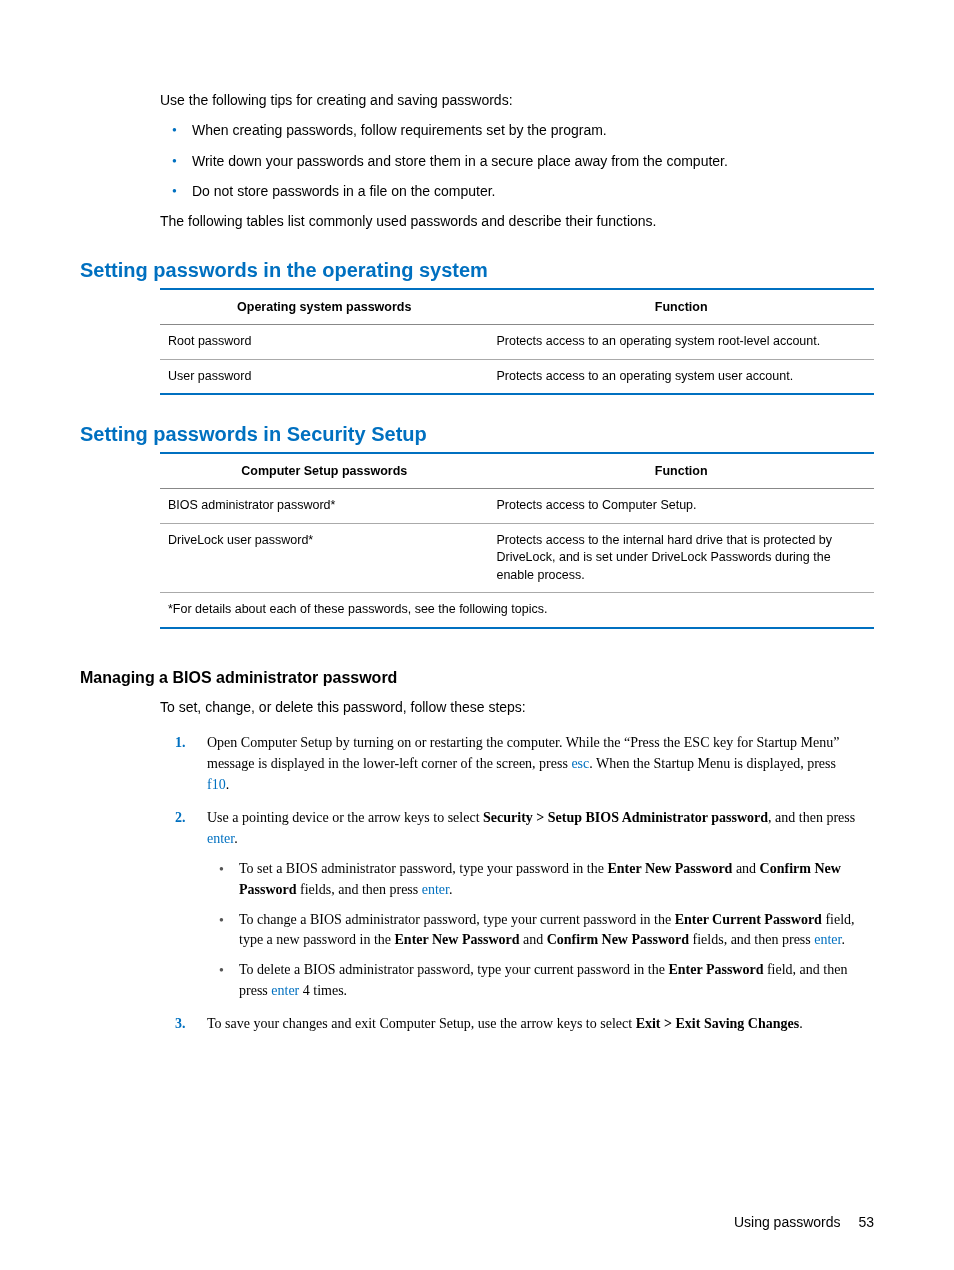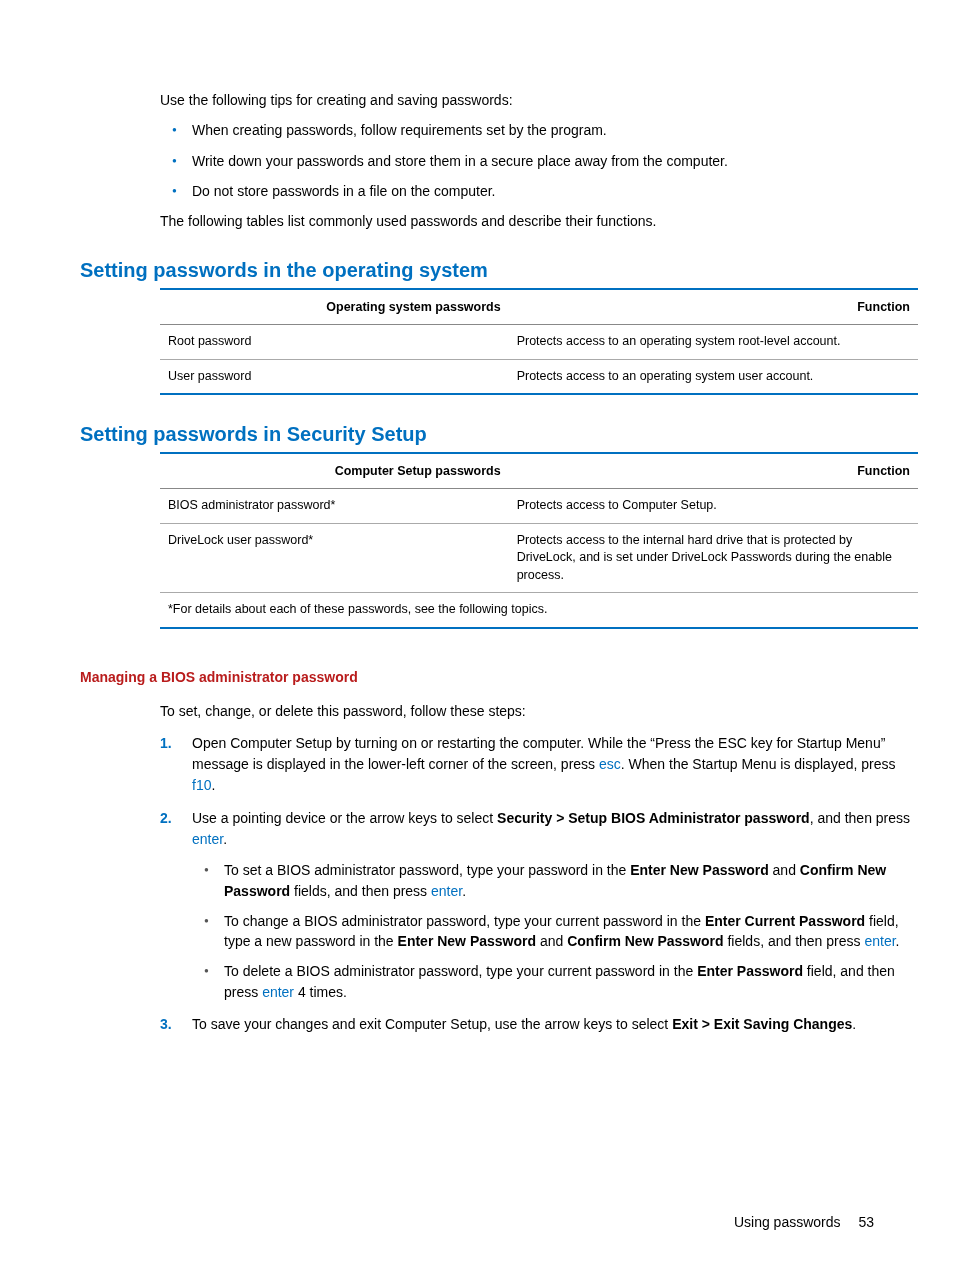--- a/index.html
+++ b/index.html
@@ -6,21 +6,21 @@
     font-family: Arial, Helvetica, sans-serif;
     font-size: 14px;
     color: #000;
     margin: 0;
     padding: 0;
     background: #fff;
   }
   .page {
     width: 954px;
     min-height: 1270px;
-    padding: 90px 36px 40px 80px;
+    padding: 90px 80px 40px 80px;
     box-sizing: border-box;
     position: relative;
   }
   .content {
     margin-left: 80px;
   }
   .intro-para {
     margin: 0 0 10px 0;
     line-height: 1.45;
   }
@@ -47,33 +47,33 @@
   ul.bullets.inner > li::before {
     color: #555;
   }
   h2.section {
     color: #0070c0;
     font-size: 20px;
     font-weight: bold;
     margin: 28px 0 6px -80px;
   }
   h3.subsection {
-    color: #b91c1c;
-    font-size: 14px;
-    font-weight: bold;
-    margin: 40px 0 16px -80px;
+    color: #000000;
+    font-size: 16px;
+    font-weight: bold;
+    margin: 40px 0 10px -80px;
   }
   table.ptable {
     width: 100%;
     border-collapse: collapse;
     margin-top: 6px;
     font-size: 12.5px;
   }
   table.ptable th {
-    text-align: right;
+    text-align: center;
     font-weight: bold;
     padding: 10px 8px;
     border-top: 2px solid #0070c0;
     border-bottom: 1px solid #888;
     vertical-align: top;
   }
   table.ptable td {
     padding: 8px 8px;
     border-bottom: 1px solid #aaa;
     vertical-align: top;
@@ -85,21 +85,22 @@
   table.ptable td.footnote {
     border-bottom: 2px solid #0070c0;
     padding: 8px 8px;
     margin-left: 20px;
   }
   table.ptable .col1 { width: 46%; }
   ol.steps {
     list-style: none;
     counter-reset: step;
     padding: 0;
-    margin: 0;
+    margin: 15px;
+    font-family: Liberation Serif, serif;
   }
   ol.steps > li {
     counter-increment: step;
     position: relative;
     padding-left: 32px;
     margin: 12px 0;
     line-height: 1.5;
   }
   ol.steps > li::before {
     content: counter(step) ".";

